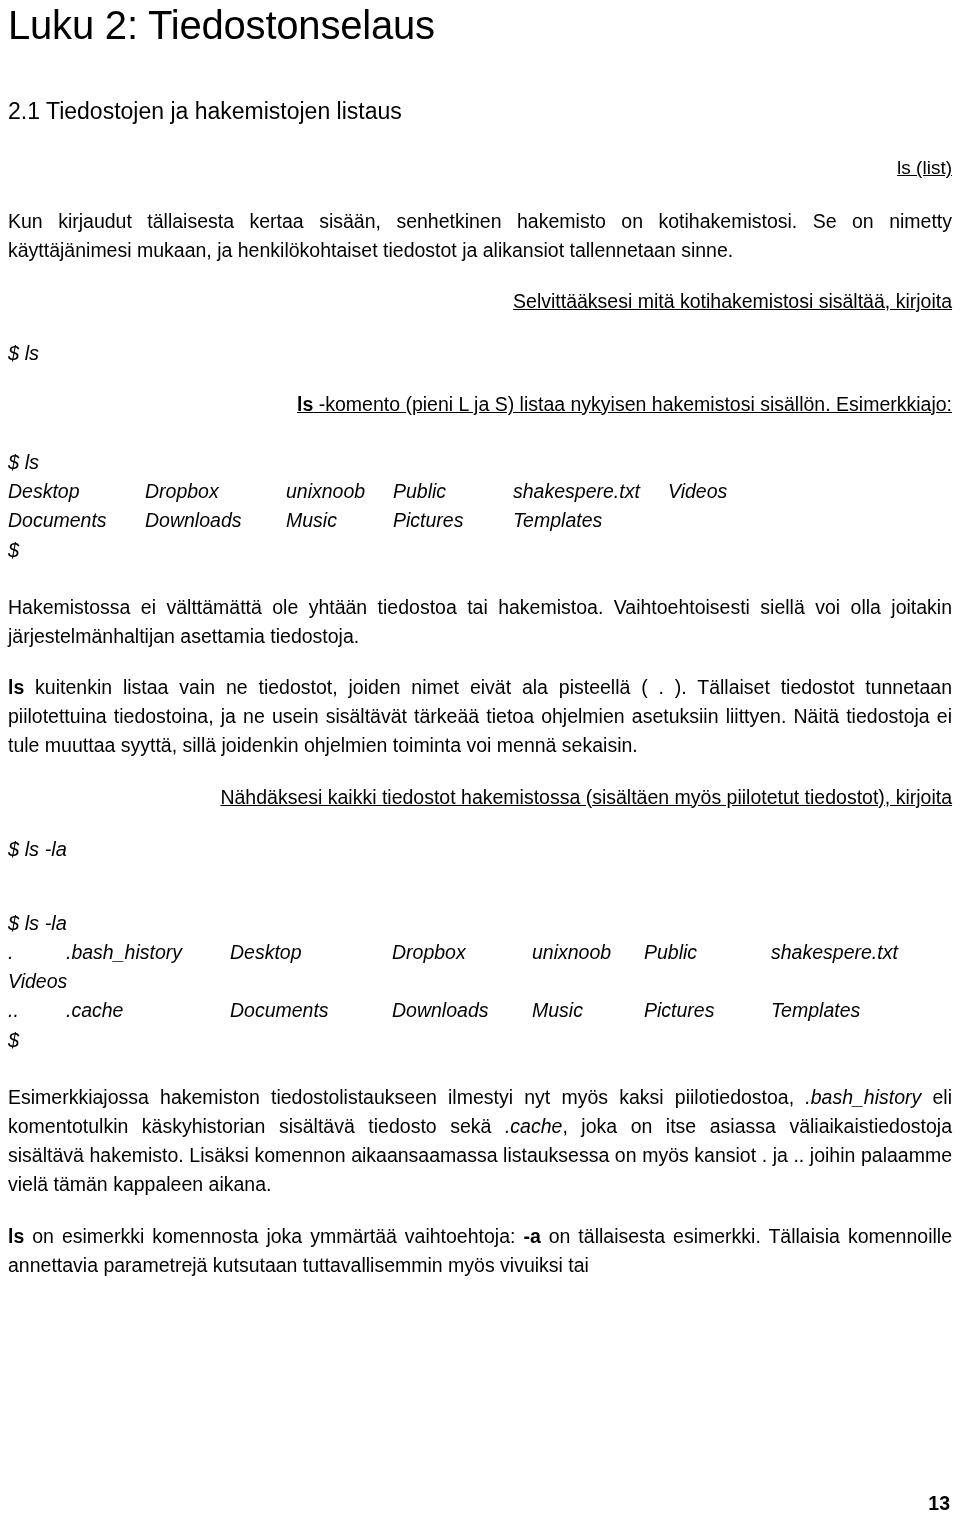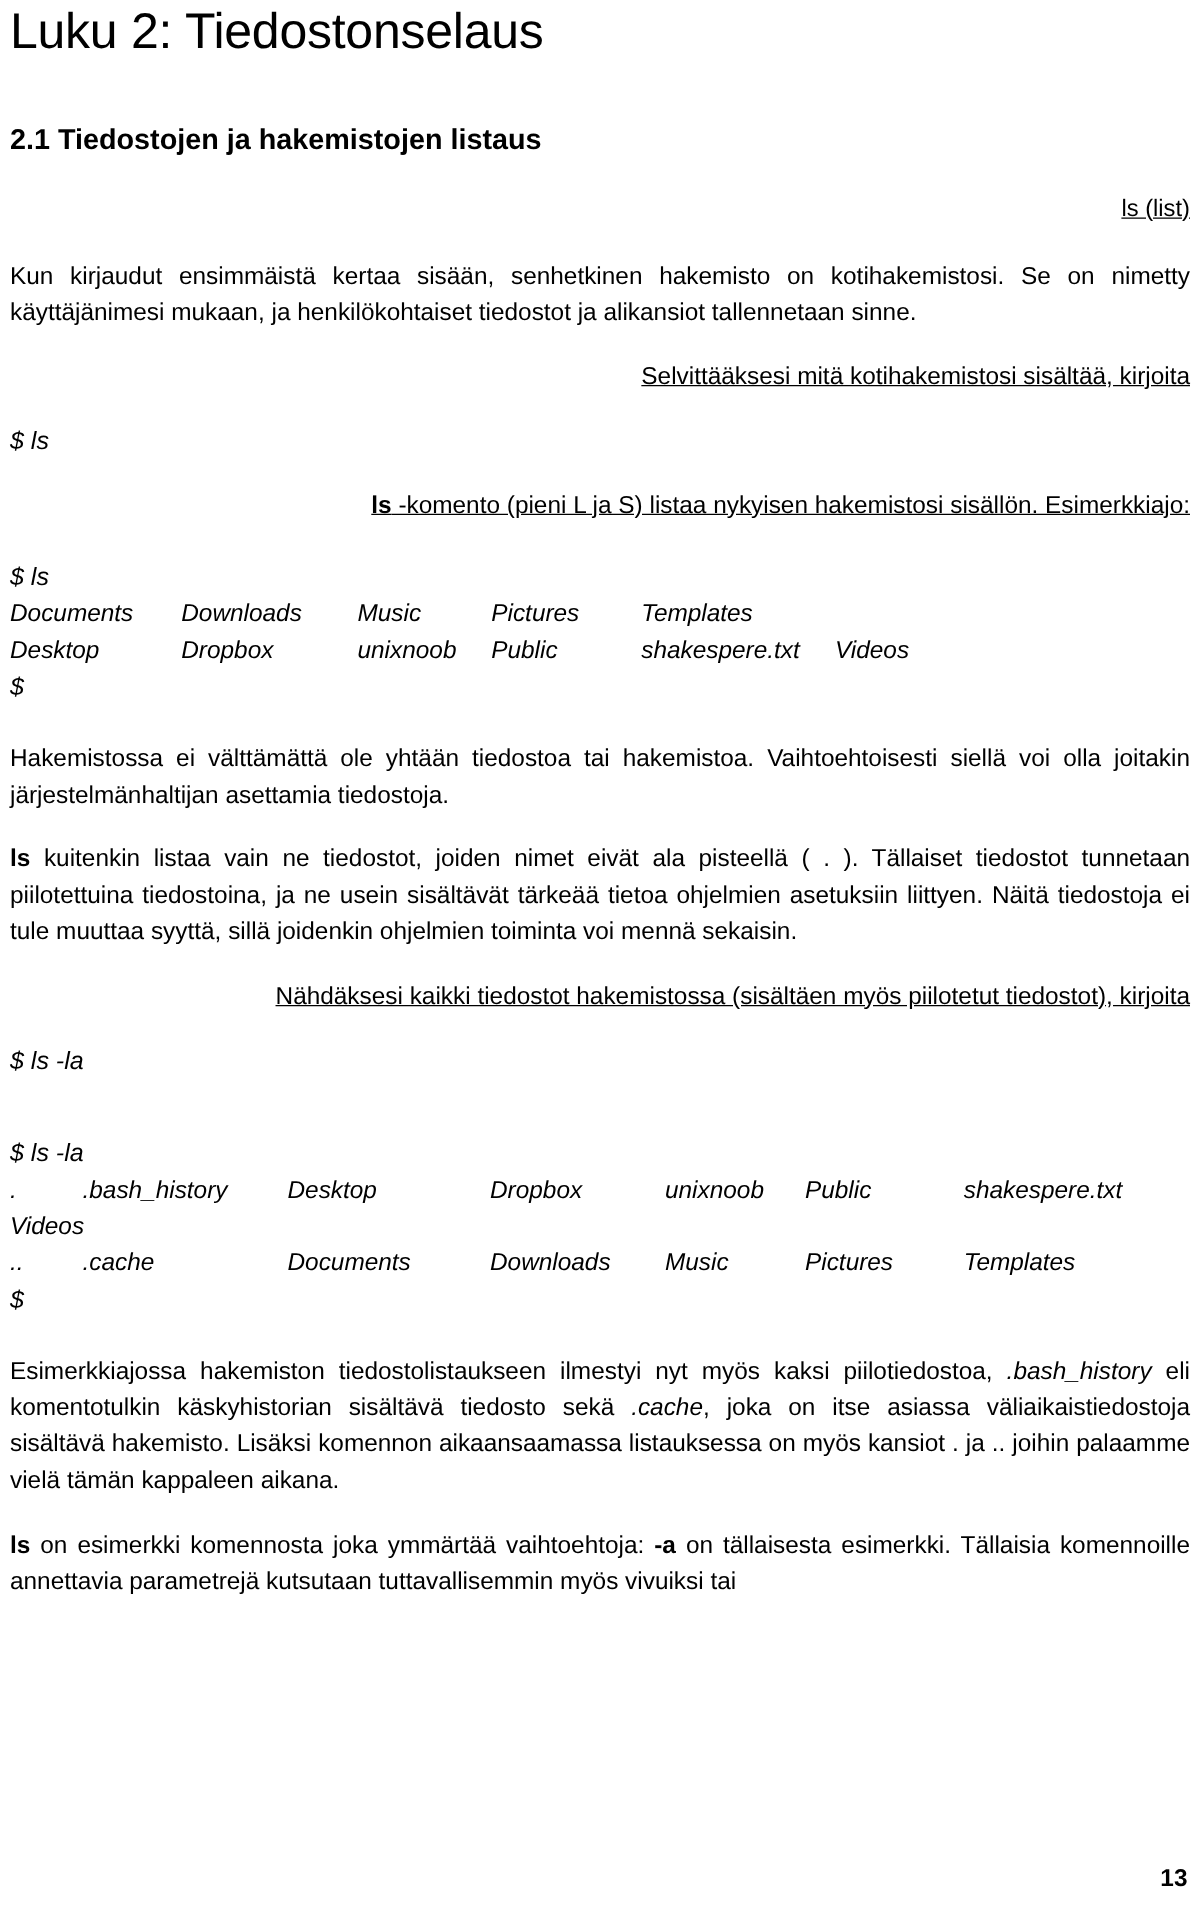--- a/index.html
+++ b/index.html
@@ -32,21 +32,21 @@
   .chapter-title {
     font-size: 40px;
     font-weight: 400;
     line-height: 1.05;
     letter-spacing: -0.2px;
     margin: 4px 0 0 0;
     padding: 0;
   }
   .section-title {
     font-size: 23px;
-    font-weight: 700;
+    font-weight: 400;
     line-height: 1.2;
     margin: 52px 0 12px 0;
     padding: 0;
   }
   .sub-heading {
     font-size: 19px;
     font-weight: 400;
     text-decoration: underline;
     margin: 31px 0 0 0;
     padding: 0;
@@ -134,21 +134,21 @@
   <div class="content">
 
     <h1 class="chapter-title">Luku 2: Tiedostonselaus</h1>
 
     <h2 class="section-title">2.1 Tiedostojen ja hakemistojen listaus</h2>
 
     <h3 class="sub-heading">ls (list)</h3>
 
     <div class="gap-lg"></div>
 
-    <p class="body">Kun kirjaudut ensimmäistä kertaa sisään, senhetkinen hakemisto on kotihakemistosi. Se on nimetty käyttäjänimesi mukaan, ja henkilökohtaiset tiedostot ja alikansiot tallennetaan sinne.</p>
+    <p class="body">Kun kirjaudut tällaisesta kertaa sisään, senhetkinen hakemisto on kotihakemistosi. Se on nimetty käyttäjänimesi mukaan, ja henkilökohtaiset tiedostot ja alikansiot tallennetaan sinne.</p>
 
     <div class="gap-md"></div>
 
     <p class="body ragged">Selvittääksesi mitä kotihakemistosi sisältää, kirjoita</p>
 
     <div class="gap-md"></div>
 
     <div class="code">$ ls</div>
 
     <div class="gap-md"></div>
@@ -156,24 +156,24 @@
     <p class="body ragged">
       <b class="cmd">ls</b><span> -komento (pieni L ja S) listaa nykyisen hakemistosi sisällön. Esimerkkiajo:</span>
     </p>
 
     <div class="gap-lg"></div>
 
     <div class="code">$ ls</div>
 
     <div class="listing ls-a">
       <span class="row">
+        <span class="col c1">Desktop</span><span class="col c2">Dropbox</span><span class="col c3">unixnoob</span><span class="col c4">Public</span><span class="col c5">shakespere.txt</span><span class="col c6">Videos</span>
+      </span>
+      <span class="row">
         <span class="col c1">Documents</span><span class="col c2">Downloads</span><span class="col c3">Music</span><span class="col c4">Pictures</span><span class="col c5">Templates</span>
-      </span>
-      <span class="row">
-        <span class="col c1">Desktop</span><span class="col c2">Dropbox</span><span class="col c3">unixnoob</span><span class="col c4">Public</span><span class="col c5">shakespere.txt</span><span class="col c6">Videos</span>
       </span>
     </div>
 
     <div class="code">$</div>
 
     <div class="gap-lg"></div>
 
     <p class="body">Hakemistossa ei välttämättä ole yhtään tiedostoa tai hakemistoa. Vaihtoehtoisesti siellä voi olla joitakin järjestelmänhaltijan asettamia tiedostoja.</p>
 
     <div class="gap-md"></div>

